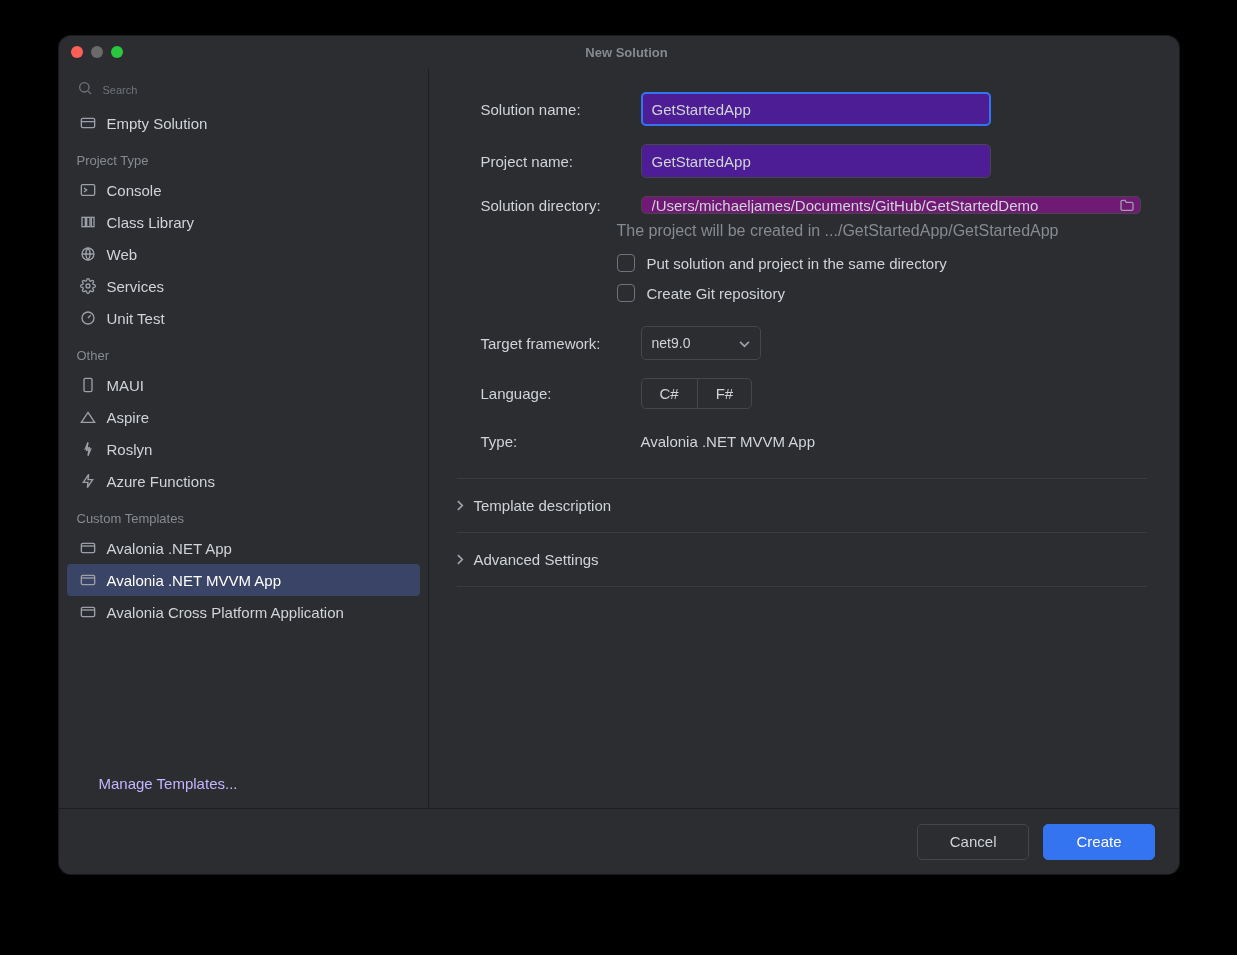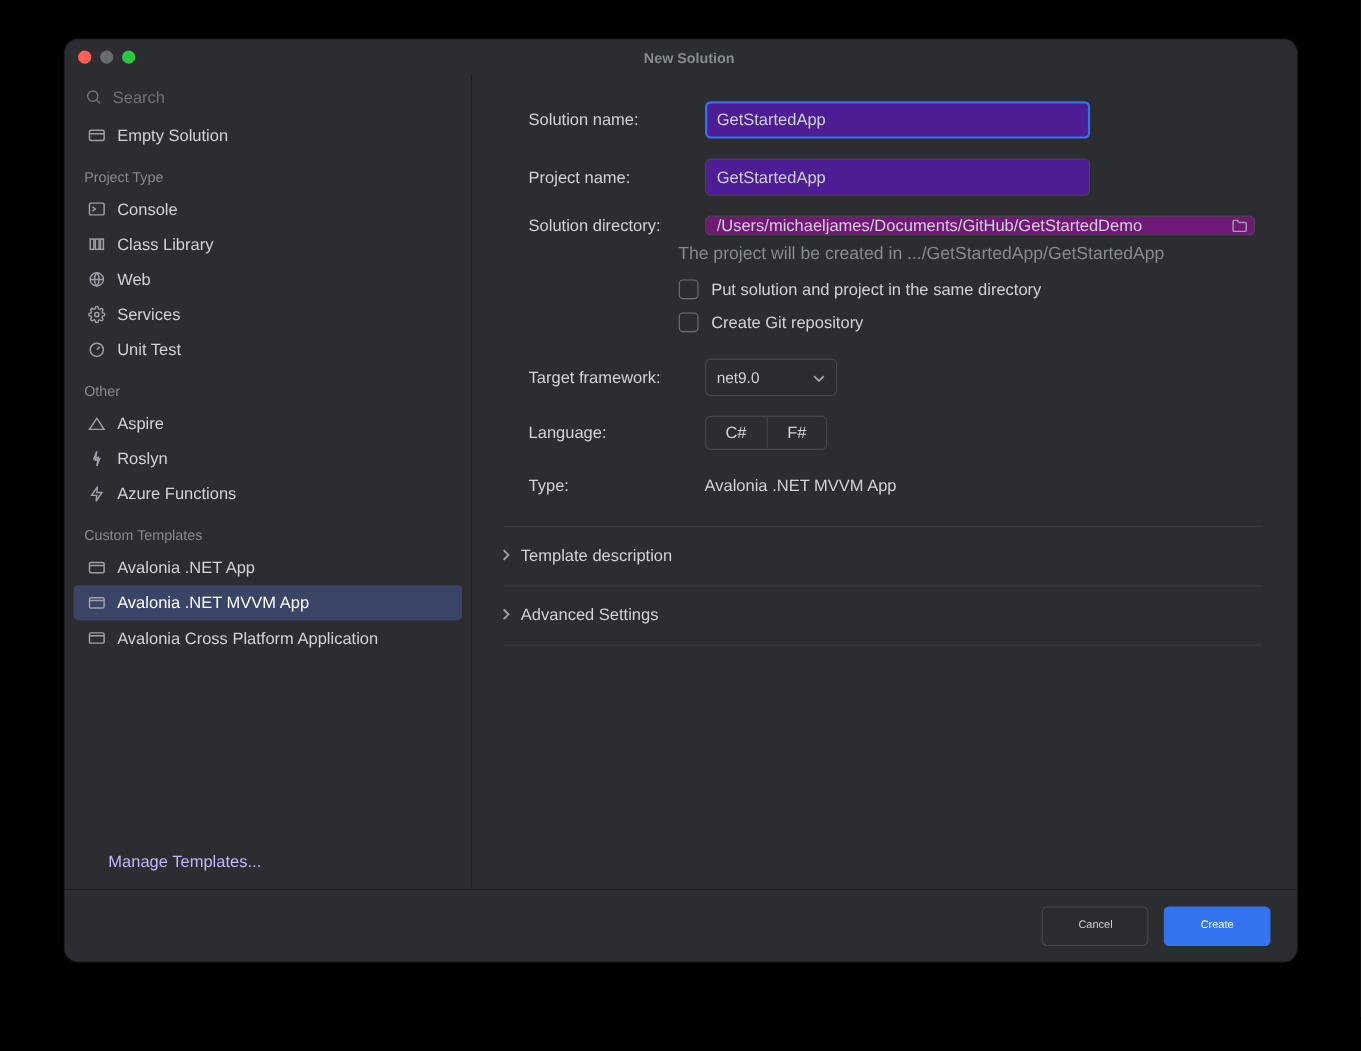--- a/index.html
+++ b/index.html
@@ -46,21 +46,21 @@
     padding-top: 4px;
   }
   .search-row {
     display: flex; align-items: center; gap: 10px;
     padding: 8px 18px 8px 18px;
     color: #6f737a;
   }
   .search-row svg { flex-shrink: 0; }
   .search-input {
     background: transparent; border: none; color: #d0d3d8;
-    font-size: 15px; outline: none; width: 100%;
+    font-size: 11px; outline: none; width: 100%;
   }
   .search-input::placeholder { color: #6f737a; }
 
   .list { flex: 1; overflow: auto; padding: 0 0 8px 0; }
   .list-item {
     display: flex; align-items: center; gap: 10px;
     padding: 6px 20px; color: #d0d3d8; font-size: 15px;
     cursor: pointer;
     height: 32px;
   }
@@ -133,21 +133,21 @@
   .expander:first-of-type { margin-top: 30px; }
   .expander .chev { color:#9da0a8; }
 
   .footer {
     height: 66px; border-top: 1px solid #1e1f22;
     display:flex; align-items:center; justify-content:flex-end;
     padding: 0 24px; gap:14px;
   }
   .btn {
     height: 36px; padding: 0 32px; border-radius: 5px;
-    font-size: 10px; cursor: pointer; border:1px solid #454749;
+    font-size: 15px; cursor: pointer; border:1px solid #454749;
     background: #2b2d30; color:#d0d3d8;
   }
   .btn.primary { background:#3574f0; border-color:#3574f0; color:#fff; }
 </style>
 </head>
 <body>
 
 <div class="window">
   <div class="titlebar">
     <div class="traffic">
@@ -227,20 +227,28 @@
                 <circle cx="12" cy="12" r="9"></circle>
                 <line x1="12" y1="12" x2="16" y2="8"></line>
               </svg>
             </span>
           <span>Unit Test</span>
         </div>
 
         <div class="group-label">Other</div>
         <div class="list-item">
           <span class="icn">
+              <svg width="14" height="16" viewBox="0 0 20 24" fill="none" stroke="currentColor" stroke-width="2">
+                <rect x="4" y="2" width="12" height="20" rx="2"></rect>
+              </svg>
+            </span>
+          <span>MAUI</span>
+        </div>
+        <div class="list-item">
+          <span class="icn">
               <svg width="16" height="14" viewBox="0 0 24 20" fill="none" stroke="currentColor" stroke-width="2">
                 <polygon points="12 3 22 18 2 18"></polygon>
               </svg>
             </span>
           <span>Aspire</span>
         </div>
         <div class="list-item">
           <span class="icn">
               <svg width="14" height="16" viewBox="0 0 20 24" fill="none" stroke="currentColor" stroke-width="2">
                 <path d="M10 2 L6 12 L12 10 L10 22 L14 12 L8 14 Z"></path>

